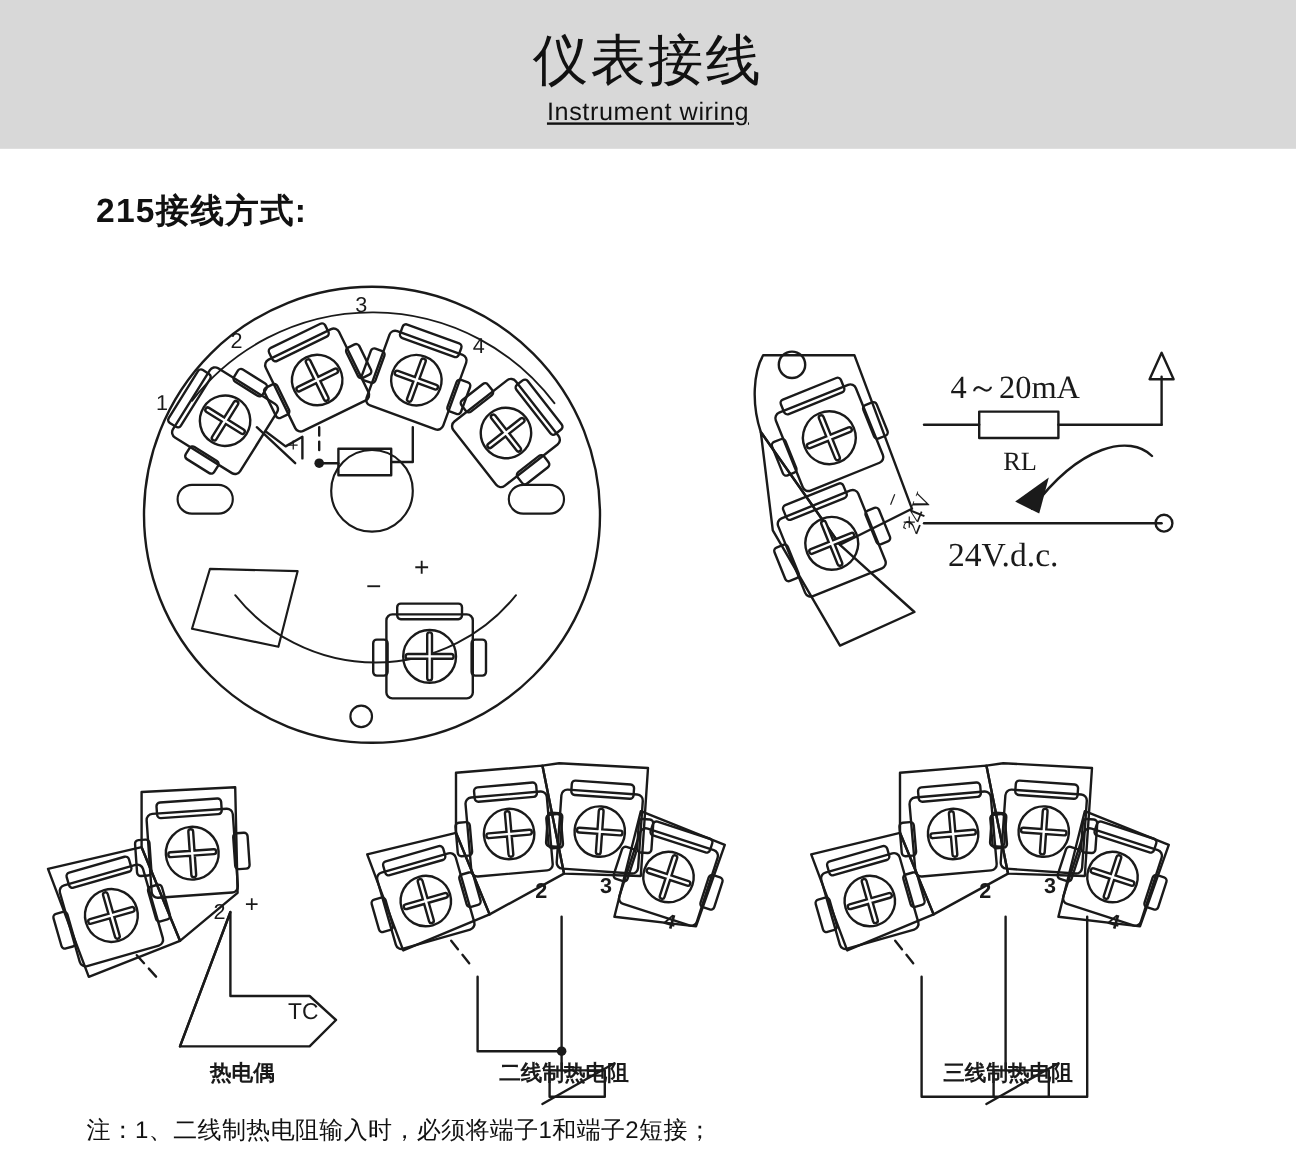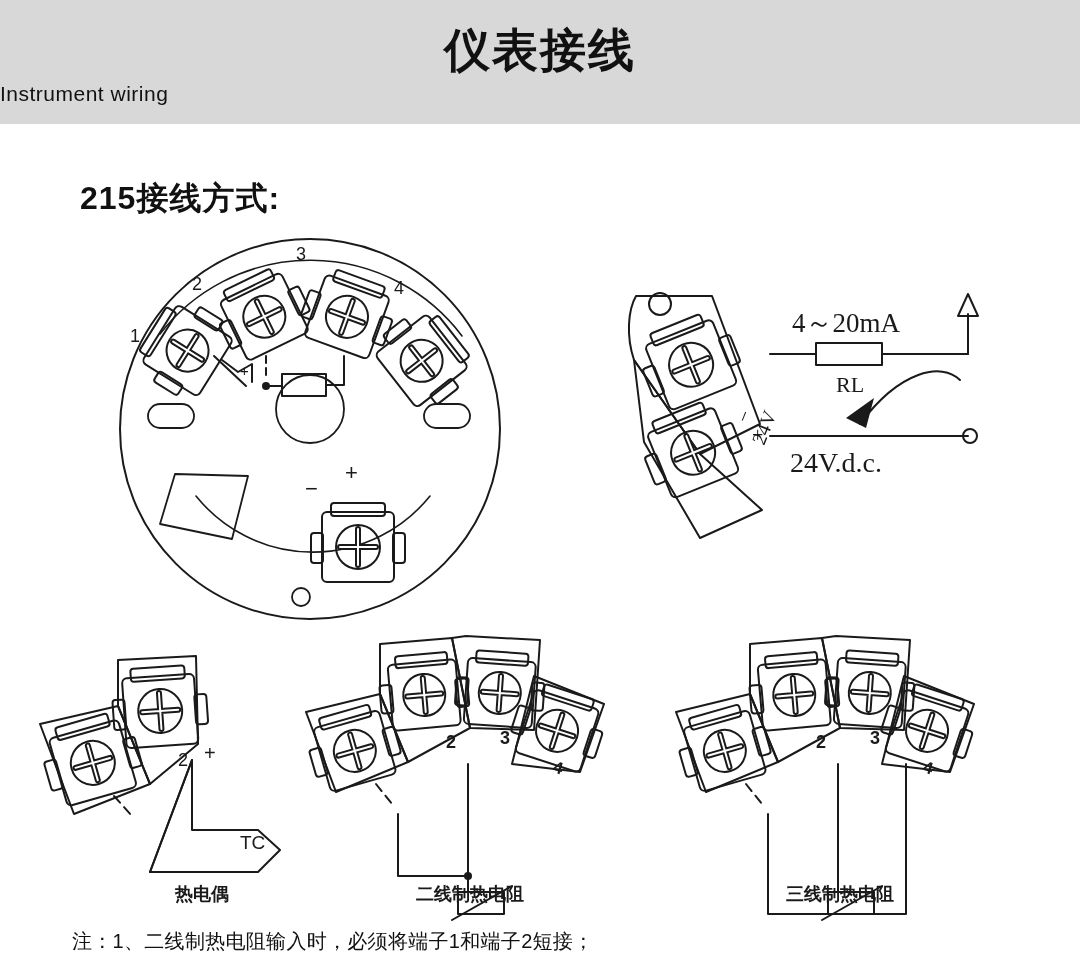--- a/index.html
+++ b/index.html
@@ -7,29 +7,29 @@
     width:1080px;height:980px;background:#ffffff;
     font-family:"Liberation Sans", sans-serif;
     color:#111;position:relative;overflow:hidden;
   }
   .banner{
     width:1080px;height:124px;background:#d8d8d8;
     position:relative;
   }
   .banner-cn{
     position:absolute;left:0;right:0;top:20px;text-align:center;
-    font-size:46px;font-weight:bold;letter-spacing:2px;color:#111;
+    font-size:46px;font-weight:normal;letter-spacing:2px;color:#111;
   }
   .banner-en{
-    position:absolute;left:0;right:0;top:82px;
-    font-size:21px;color:#111;letter-spacing:.5px;
+    position:absolute;left:0;right:0;top:82px;text-align:center;
+    font-size:21px;color:#111;letter-spacing:.5px;text-decoration:underline;
   }
   .section-title{
     position:absolute;left:80px;top:157px;
-    font-size:32px;font-weight:bold;color:#111;letter-spacing:1px;margin-top:20px;
+    font-size:28px;font-weight:bold;color:#111;letter-spacing:1px;
   }
   .canvas-wrap{position:absolute;left:0;top:124px;width:1080px;height:856px;}
   svg.diagram{display:block;}
   .note{
     position:absolute;left:72px;top:928px;
     font-size:20px;color:#111;letter-spacing:.3px;white-space:nowrap;
   }
   text{font-family:"Liberation Sans", sans-serif;}
   .serif{font-family:"Liberation Serif", serif;}
 </style>

